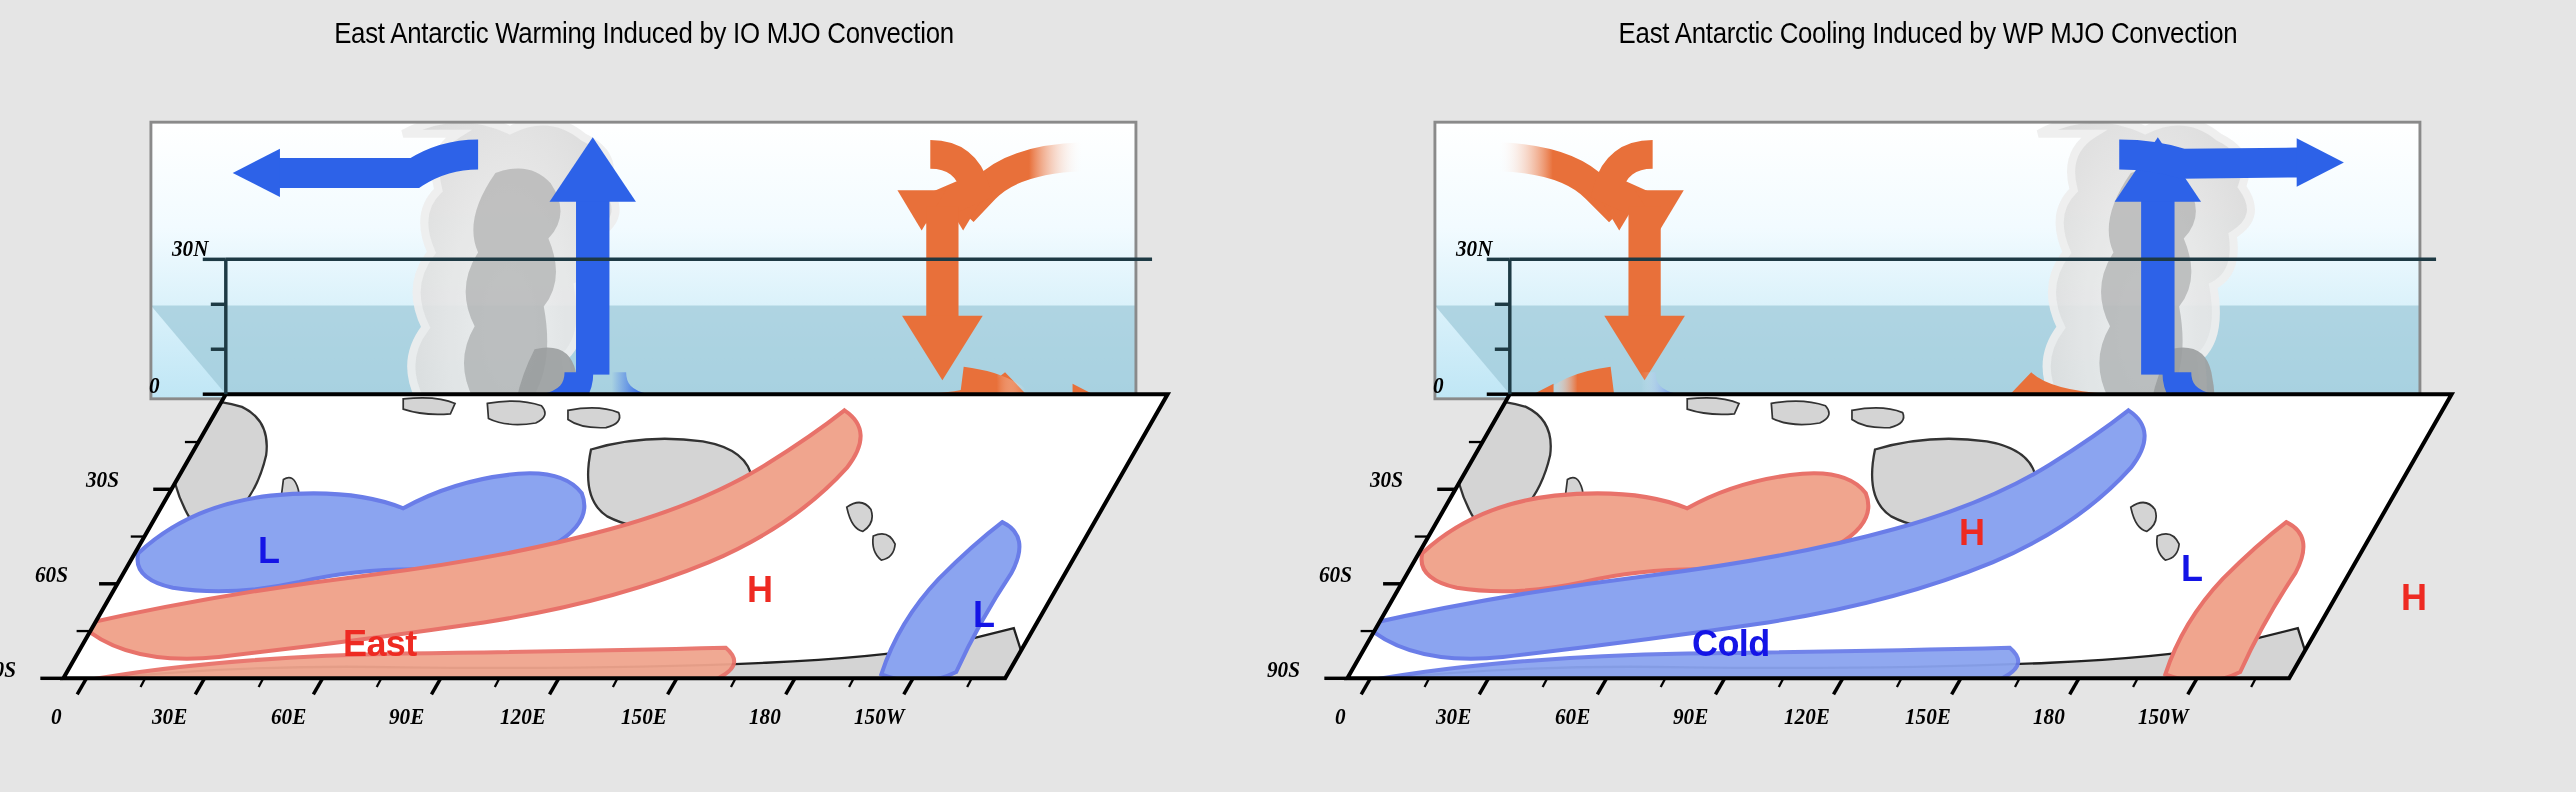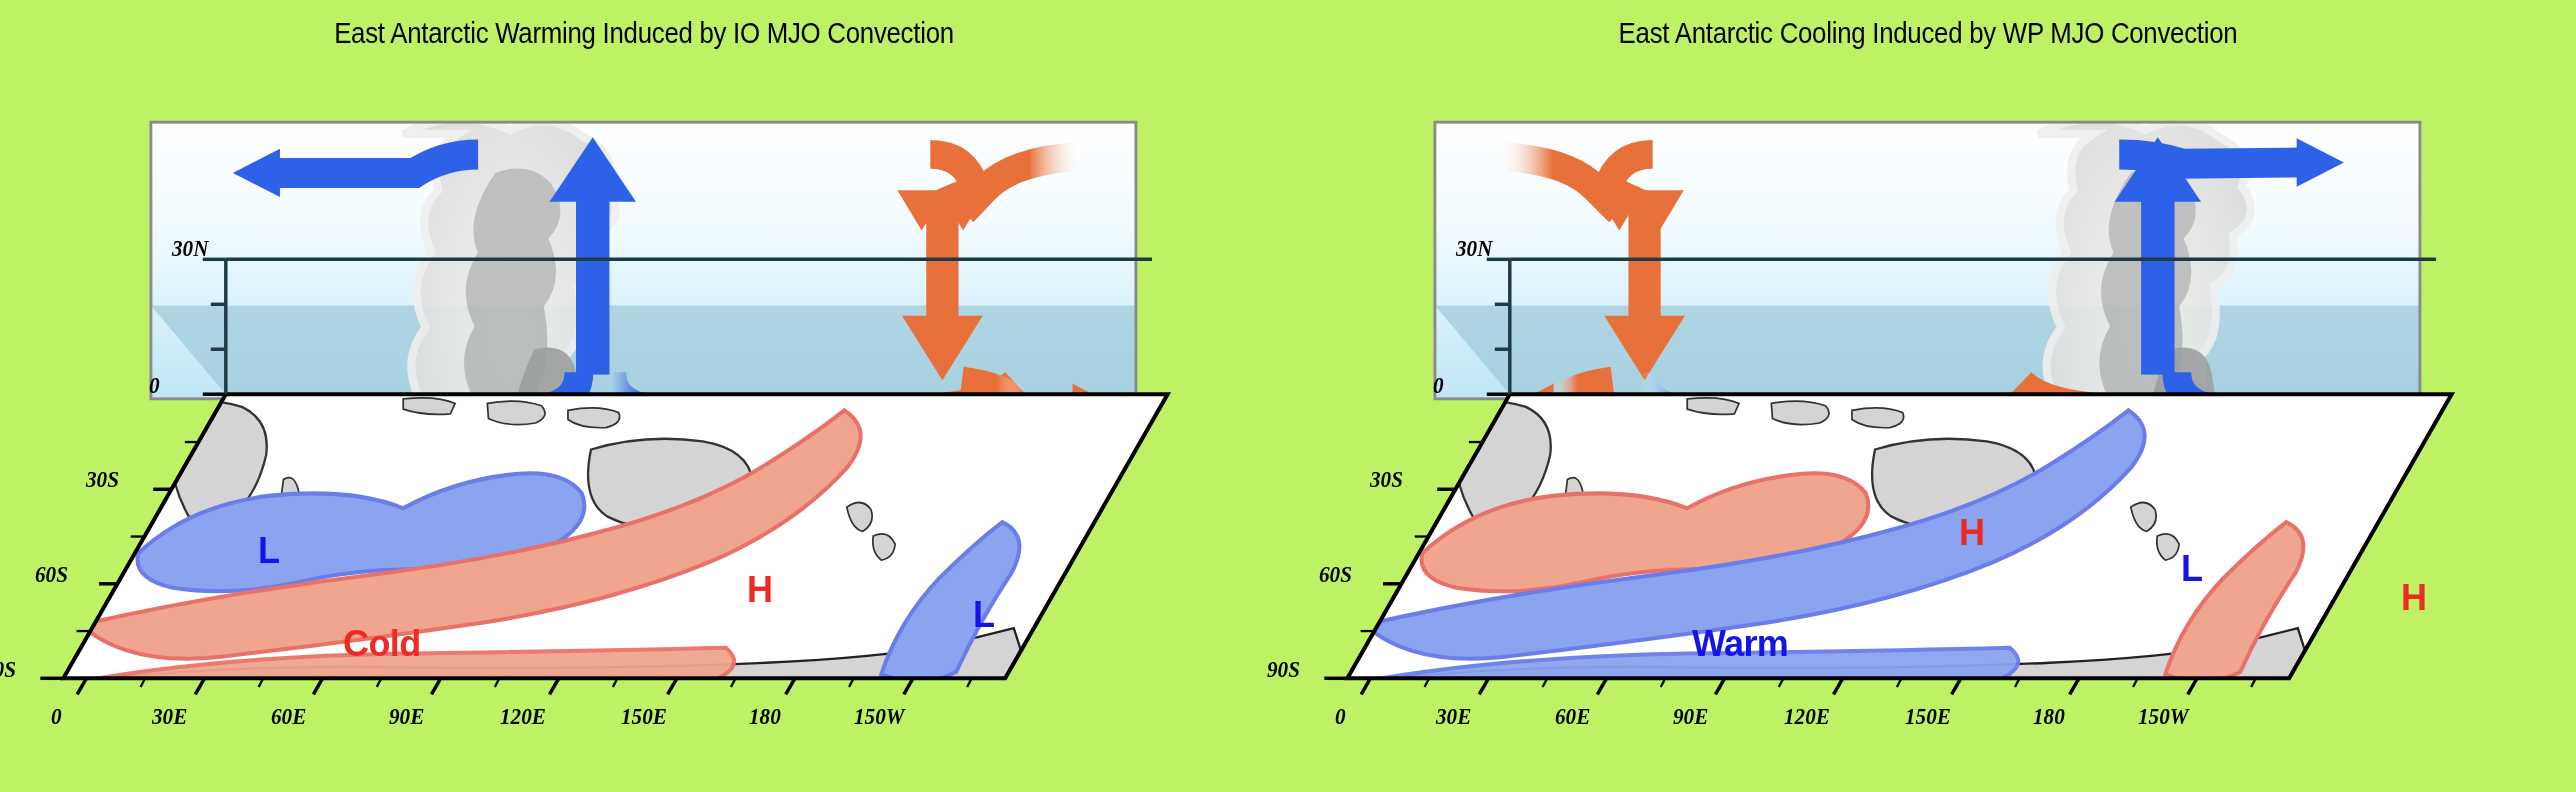--- a/index.html
+++ b/index.html
@@ -1,17 +1,17 @@
 <!DOCTYPE html>
 <html style="font-size:9.2px"><head>
 <meta charset="utf-8">
 <style>
   html,body{margin:0;padding:0;background:#ffffff;}
   body{width:2576px;height:793px;overflow:hidden;font-family:"Liberation Sans",sans-serif;}
-  .figure{position:relative;width:2576px;height:793px;background:#bef264;}
+  .figure{position:relative;width:2576px;height:793px;background:#e5e5e5;}
   .panel{position:absolute;top:0;width:1288px;height:793px;}
   .panel-left{left:0;}
   .panel-right{left:1284px;}
   .panel-title{
     position:absolute;top:16px;left:0;width:1288px;text-align:center;
     font-family:"Liberation Sans",sans-serif;
     font-size:30px;font-weight:400;color:#000;letter-spacing:-0.3px;
     transform:scaleX(0.86);transform-origin:center top;white-space:nowrap;
   }
   .stage{position:absolute;left:0;top:0;width:1288px;height:632px;}
@@ -247,21 +247,21 @@
       <div class="axlabel" style="left:271px;top:704px;">60E</div>
       <div class="axlabel" style="left:389px;top:704px;">90E</div>
       <div class="axlabel" style="left:500px;top:704px;">120E</div>
       <div class="axlabel" style="left:621px;top:704px;">150E</div>
       <div class="axlabel" style="left:749px;top:704px;">180</div>
       <div class="axlabel" style="left:854px;top:704px;">150W</div>
 
       <div class="maplabel lbl-L" style="left:258px;top:530px;">L</div>
       <div class="maplabel lbl-H" style="left:747px;top:569px;">H</div>
       <div class="maplabel lbl-L" style="left:973px;top:594px;">L</div>
-      <div class="maplabel lbl-warm" style="left:343px;top:623px;">Cold</div>
+      <div class="maplabel lbl-warm" style="left:343px;top:623px;">East</div>
     </div>
   </div>
 
   <div class="panel panel-right">
     <div class="panel-title">East Antarctic Cooling Induced by WP MJO Convection</div>
 
     <div class="stage">
       <svg viewBox="0 0 2236 1376" preserveAspectRatio="none">
         <defs>
           <linearGradient id="R-slabv" x1="0" y1="0" x2="0" y2="1">
@@ -457,18 +457,18 @@
       <div class="axlabel" style="left:271px;top:704px;">60E</div>
       <div class="axlabel" style="left:389px;top:704px;">90E</div>
       <div class="axlabel" style="left:500px;top:704px;">120E</div>
       <div class="axlabel" style="left:621px;top:704px;">150E</div>
       <div class="axlabel" style="left:749px;top:704px;">180</div>
       <div class="axlabel" style="left:854px;top:704px;">150W</div>
 
       <div class="maplabel lbl-H" style="left:675px;top:512px;">H</div>
       <div class="maplabel lbl-L" style="left:897px;top:548px;">L</div>
       <div class="maplabel lbl-H" style="left:1117px;top:577px;">H</div>
-      <div class="maplabel lbl-cold" style="left:408px;top:623px;">Warm</div>
+      <div class="maplabel lbl-cold" style="left:408px;top:623px;">Cold</div>
     </div>
   </div>
 
 </div>
 
 
 </body></html>

